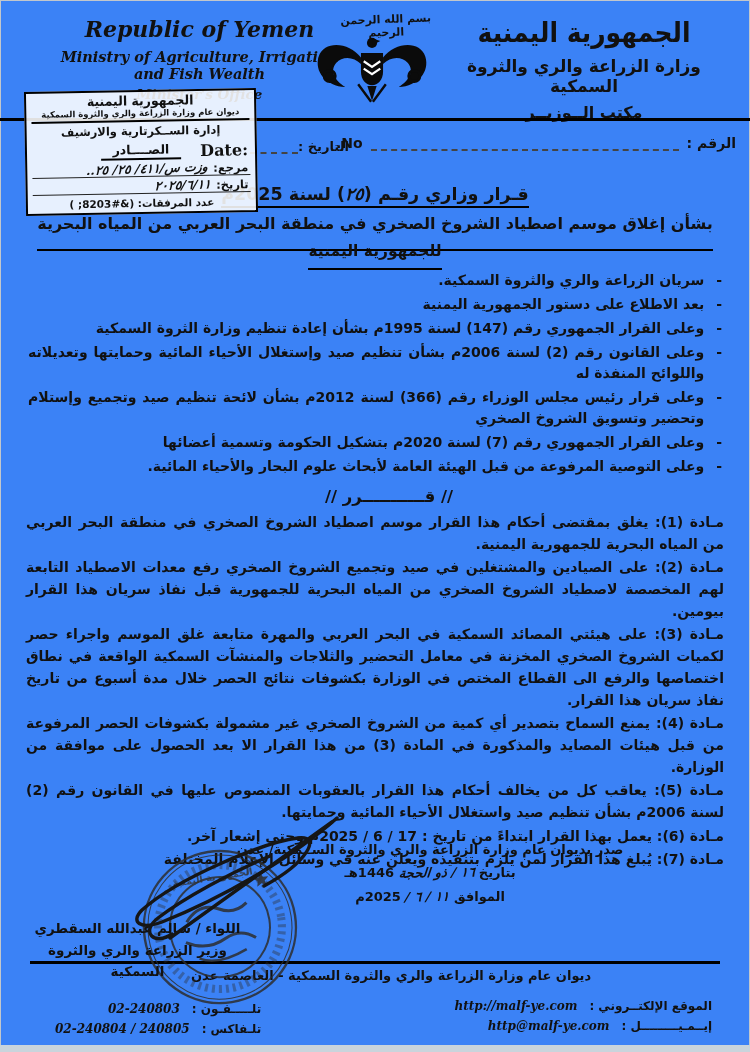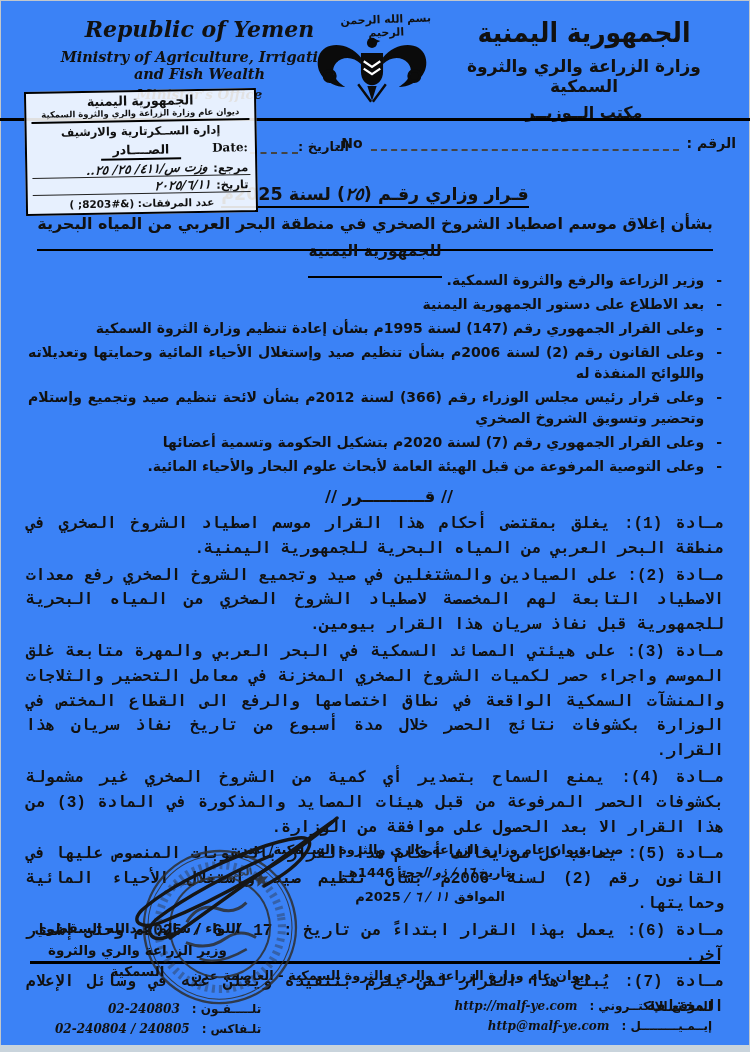--- a/index.html
+++ b/index.html
@@ -33,51 +33,51 @@
     align-items:flex-end;gap:0;font-weight:bold;font-size:13px;}
   .date-row .dots{width:48px;border-bottom:2px dashed #444;height:12px;}
   
   .stamp-box{position:absolute;left:25px;top:90px;width:218px;border:2.5px solid #000;
     background:rgba(255,255,255,.88);transform:rotate(-1deg);direction:rtl;
     text-align:center;padding:1px 5px 3px;font-weight:bold;z-index:5;}
   .stamp-box .country{font-size:12.5px;transform:scaleY(1.05);}
   .stamp-box .bureau{font-size:8.5px;border-bottom:2px solid #000;padding-bottom:2px;}
   .stamp-box .dept{font-size:11.5px;margin-top:2px;}
   .stamp-box .issued-row{position:relative;margin-top:1px;}
-  .stamp-box .date-en{position:absolute;right:2px;top:3px;font-size:12px;
+  .stamp-box .date-en{position:absolute;right:2px;top:3px;font-size:16px;
     font-family:"DejaVu Serif",serif;direction:ltr;}
   .stamp-box .issued{display:inline-block;font-size:12.5px;border-bottom:2px solid #000;
     padding:0 12px 1px;}
   .hand{font-family:"DejaVu Serif",serif;font-style:italic;display:inline-block;
     transform:skewX(-6deg) rotate(-1deg);}
   .stamp-box .field{display:flex;gap:5px;align-items:flex-end;border-bottom:1.5px solid #222;
     font-size:11.5px;padding:1px 2px 0;}
   .stamp-box .field .val{font-size:12.5px;}
   .stamp-box .attach{font-size:10.5px;margin-top:3px;}
   
   .title{position:absolute;top:184px;left:0;right:0;text-align:center;direction:rtl;
     font-weight:bold;font-size:17.5px;}
   .title .u{border-bottom:2.5px solid #000;padding-bottom:2px;}
   .subject1{position:absolute;top:214px;left:10px;right:10px;text-align:center;direction:rtl;
     font-weight:bold;font-size:16px;white-space:nowrap;}
   .subject1 .u{border-bottom:2.5px solid #000;padding-bottom:16px;}
   .subject2{position:absolute;top:242px;left:0;right:0;text-align:center;direction:rtl;
     font-weight:bold;font-size:15.5px;}
-  .subject2 .u{border-bottom:2.5px solid #000;padding-bottom:16px;}
+  .subject2 .u{border-bottom:2.5px solid #000;padding-bottom:8px;}
   
   .preamble{position:absolute;top:270px;right:28px;left:28px;direction:rtl;
     font-weight:bold;font-size:14px;line-height:1.5;}
   .p-item{display:flex;gap:12px;margin-bottom:3px;}
   .p-item .dash{flex:0 0 auto;}
   .p-item .txt{flex:1;text-align:justify;}
   
   .decree-head{position:absolute;top:487px;left:0;right:0;text-align:center;
     font-weight:bold;font-size:16.5px;direction:rtl;padding-left:28px;}
   .articles{position:absolute;top:512px;left:26px;right:26px;direction:rtl;
-    font-weight:bold;font-size:16px;line-height:1.55;text-align:justify;font-family:Liberation Mono, monospace;}
+    font-weight:bold;font-size:14px;line-height:1.55;text-align:justify;}
   .articles p{margin:0 0 2px 0;}
   
   .issuance{position:absolute;top:838px;right:105px;width:430px;text-align:center;
     direction:rtl;font-weight:bold;font-size:13px;line-height:1.8;}
   
   .sig-block{position:absolute;left:20px;top:918px;width:235px;text-align:center;
     direction:rtl;font-weight:bold;font-size:13.5px;line-height:1.6;z-index:6;}
   .seal{position:absolute;left:118px;top:845px;width:205px;height:165px;
     transform:rotate(-9deg);z-index:4;}
   .seal .stamp-text{position:absolute;top:26px;left:0;right:0;text-align:center;
@@ -170,21 +170,21 @@
   <div class="subject1">
     <span class="u">بشأن إغلاق موسم اصطياد الشروخ الصخري في منطقة البحر العربي من المياه البحرية</span>
   </div>
   <div class="subject2">
     <span class="u">للجمهورية اليمنية</span>
   </div>
 
   <div class="preamble">
     <div class="p-item">
         <span class="dash">-</span>
-        <span class="txt">وزير الزراعة والرفع والثروة السمكية.</span>
+        <span class="txt">سريان الزراعة والري والثروة السمكية.</span>
       </div>
     <div class="p-item">
         <span class="dash">-</span>
         <span class="txt">بعد الاطلاع على دستور الجمهورية اليمنية</span>
       </div>
     <div class="p-item">
         <span class="dash">-</span>
         <span class="txt">وعلى القرار الجمهوري رقم (147) لسنة 1995م بشأن إعادة تنظيم وزارة الثروة السمكية</span>
       </div>
     <div class="p-item">

